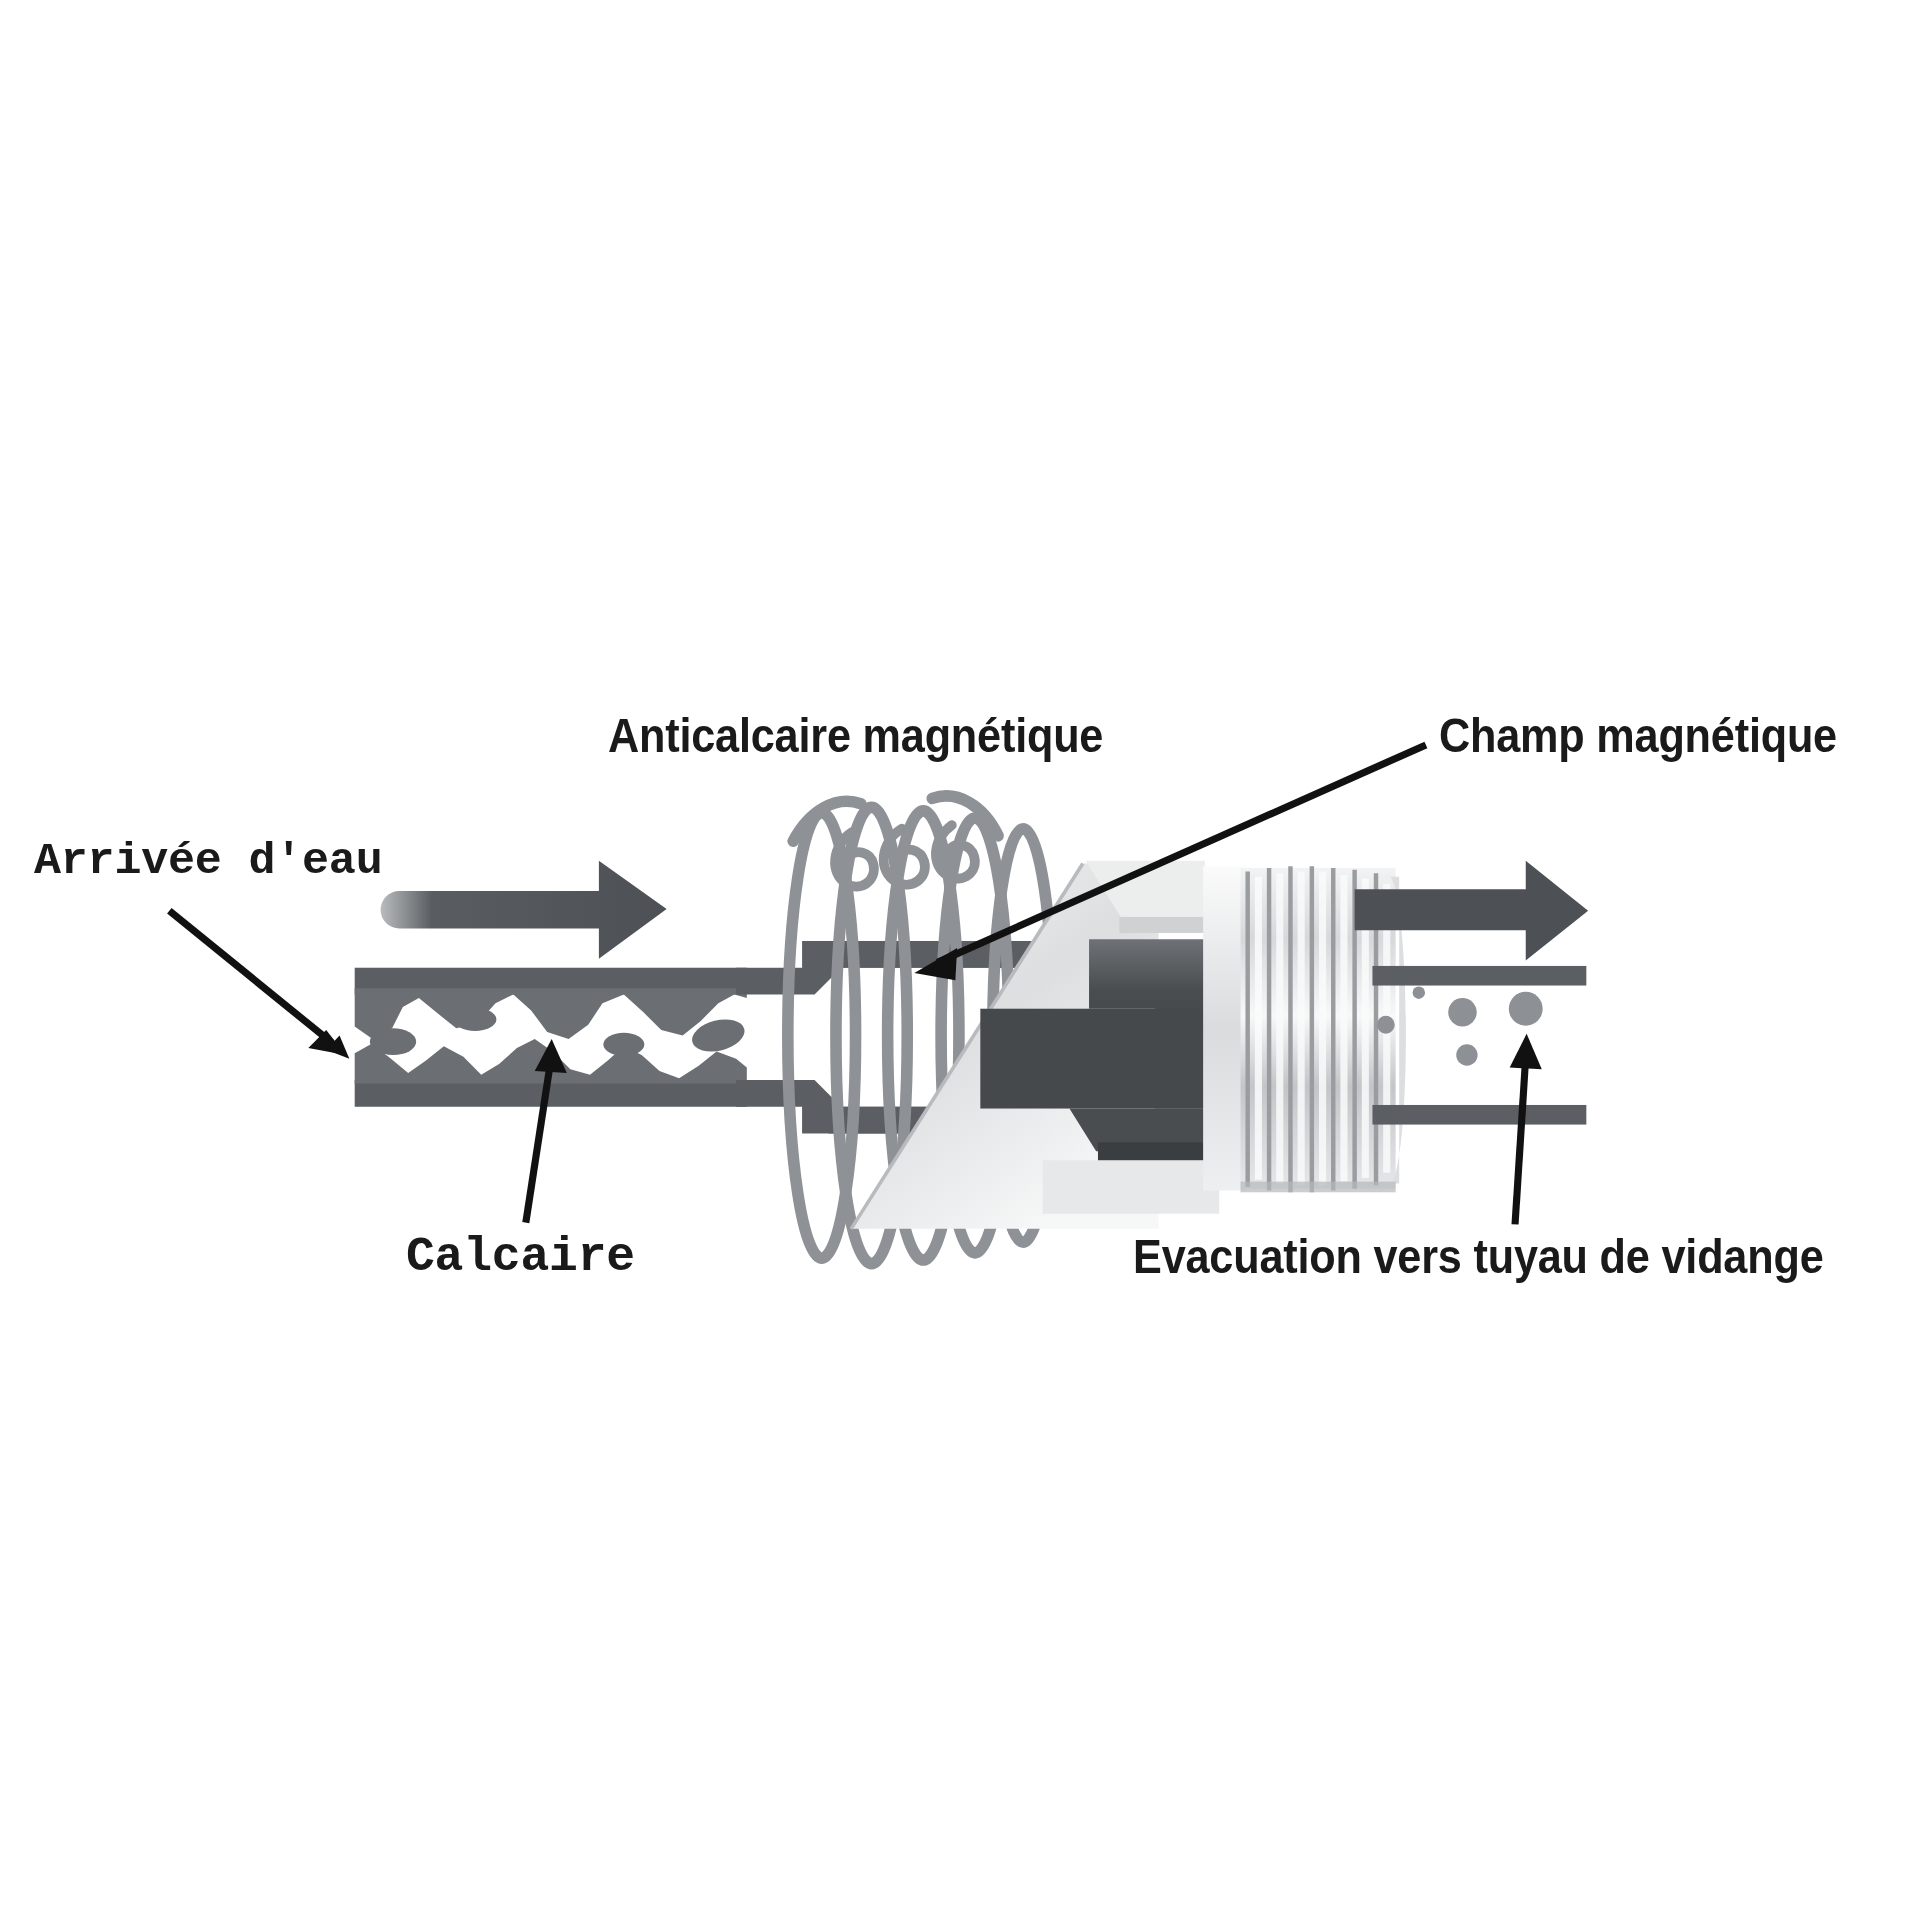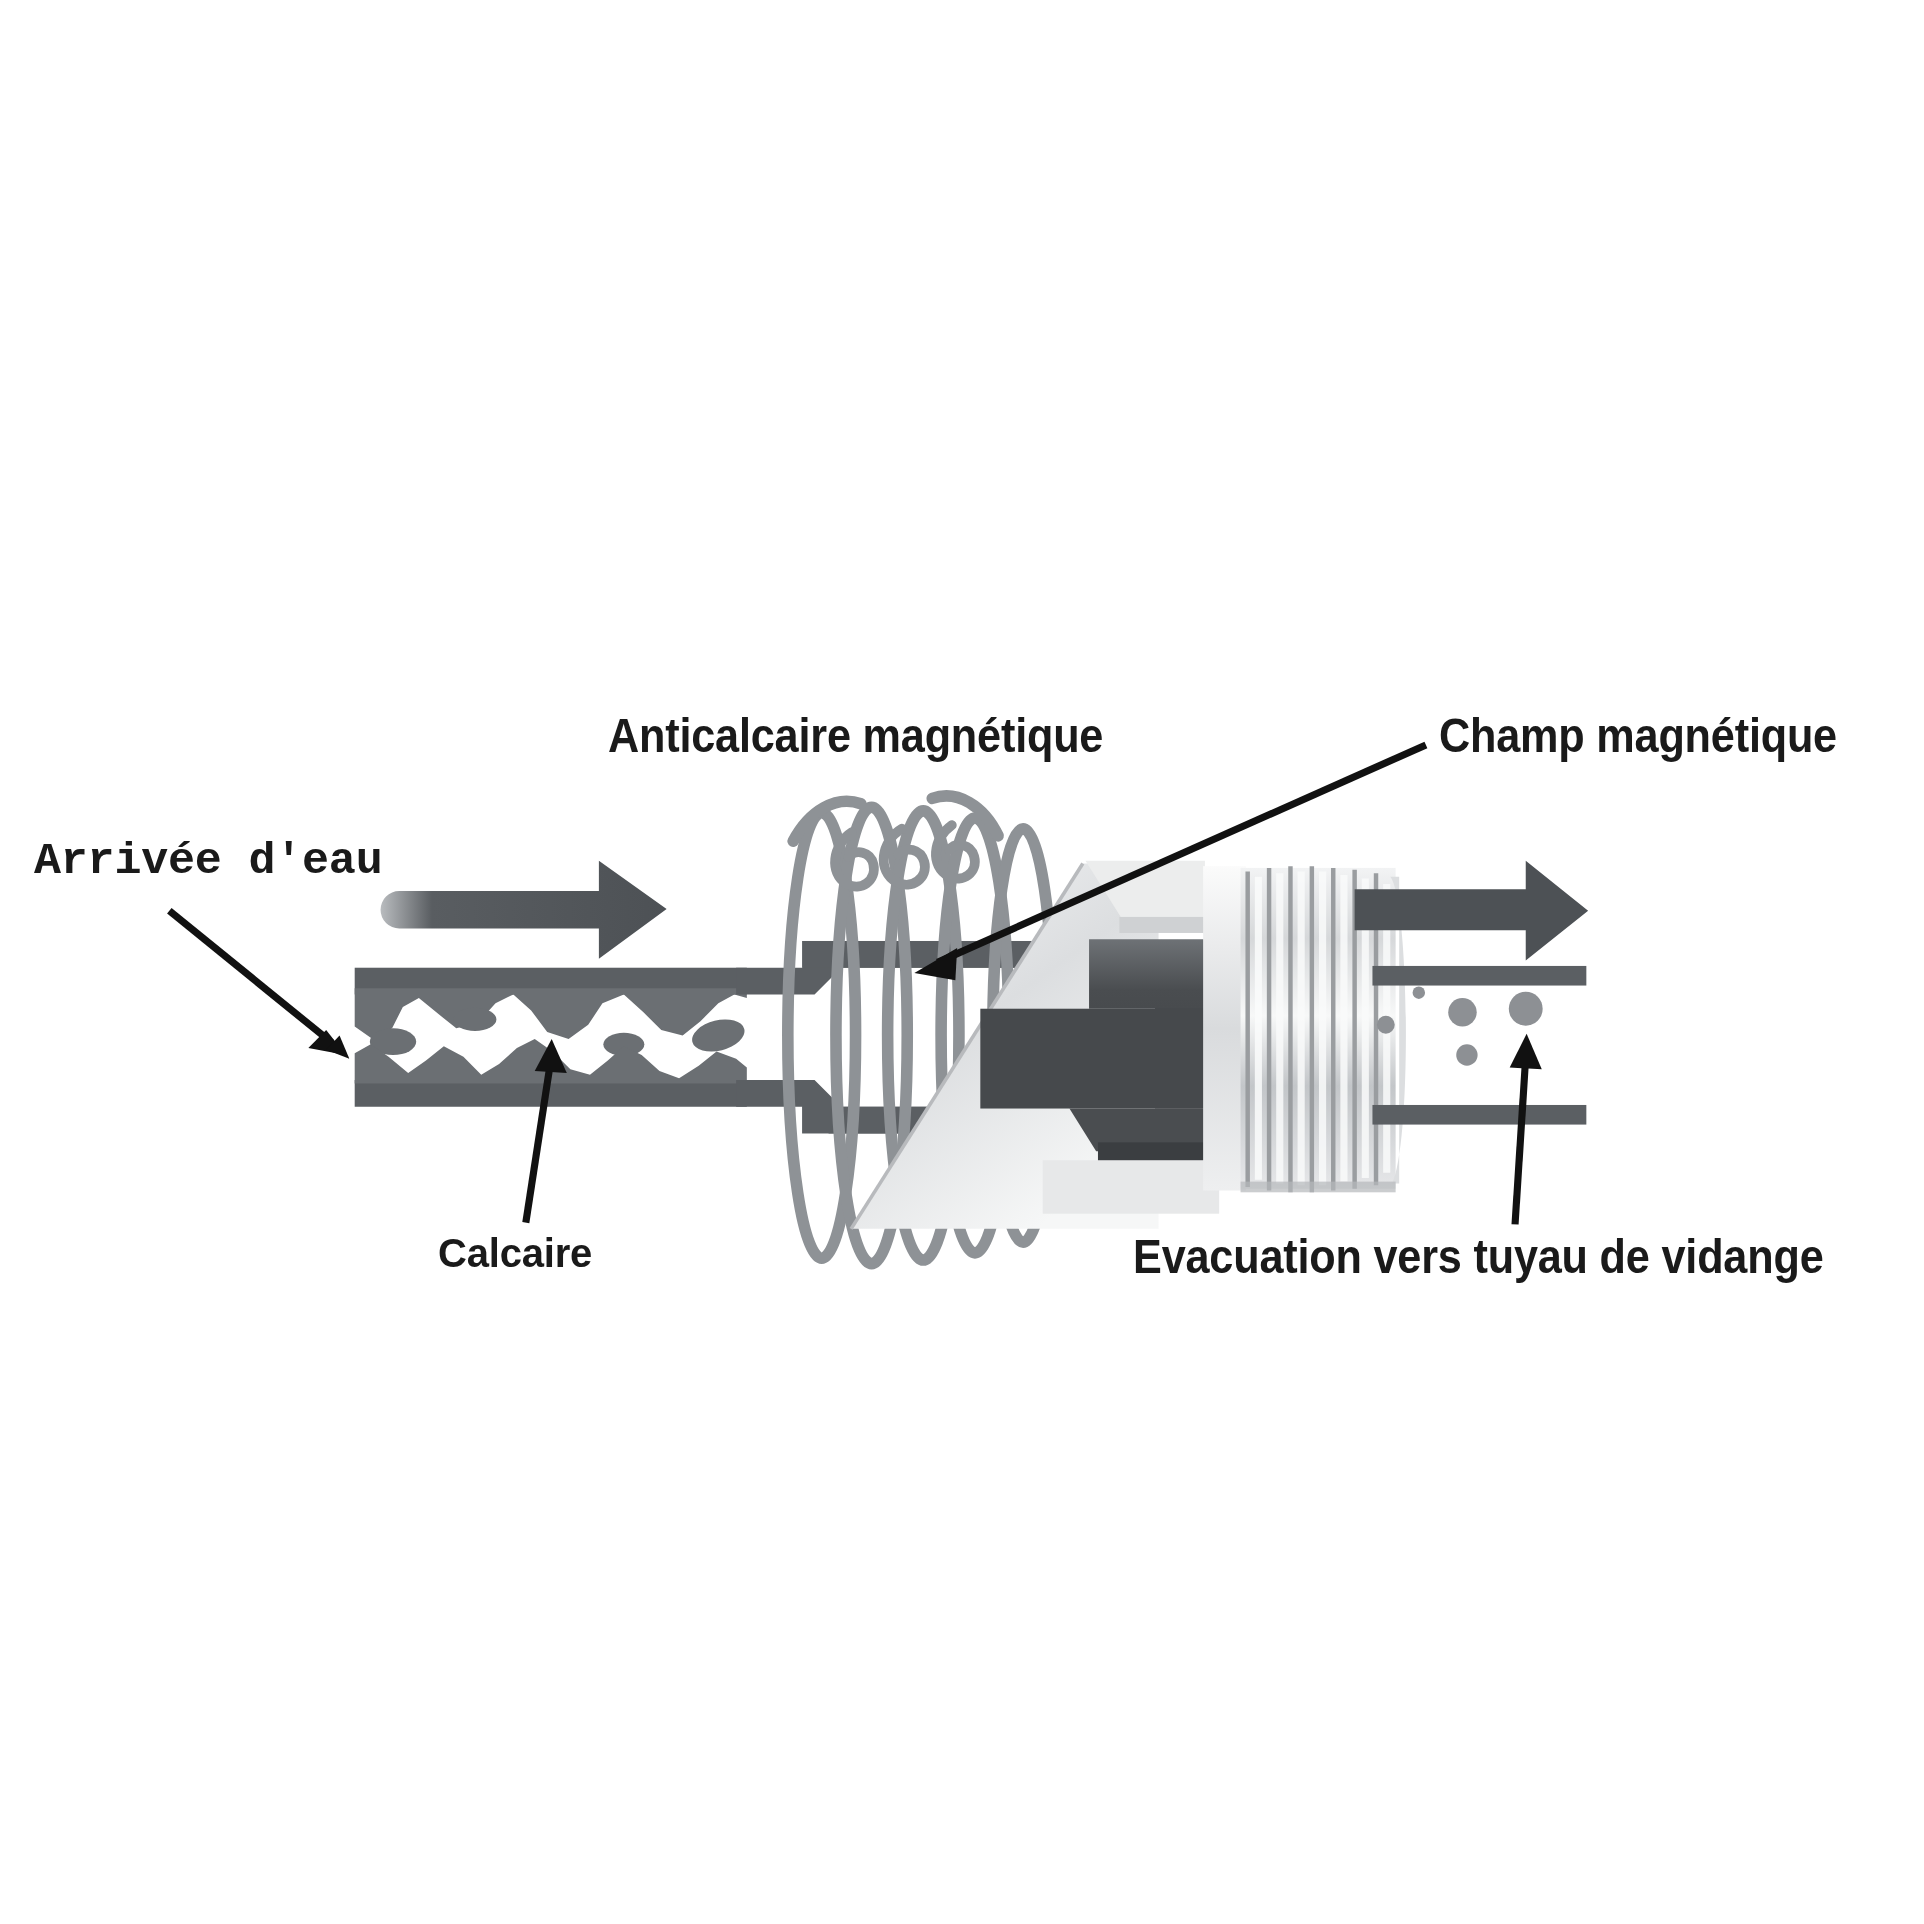--- a/index.html
+++ b/index.html
@@ -39,22 +39,22 @@
   
   .cond {
     font-family: "Liberation Sans Narrow", "Liberation Sans", sans-serif;
     transform-origin: left top;
     transform: scaleX(0.90);
   }
   #lbl-anticalcaire { left: 608px;  top: 664px;  font-size: 48px; }
   #lbl-champ        { left: 1439px; top: 664px;  font-size: 48px; }
   #lbl-arrivee      { left: 34px;   top: 791px;  font-size: 45px;
                       font-family: Liberation Mono, monospace; transform:none; }
-  #lbl-calcaire     { left: 438px;  top: 1185px; font-size: 40px;
-                      font-family: Liberation Sans, sans-serif; transform:none; }
+  #lbl-calcaire     { left: 406px;  top: 1185px; font-size: 48px;
+                      font-family: Liberation Mono, monospace; transform:none; }
   #lbl-evacuation   { left: 1133px; top: 1185px; font-size: 48px; }
 </style>
 </head>
 <body>
 
 <div id="stage">
 
   <svg id="diagram" viewBox="0 0 2160 2160">
     <defs>
 

